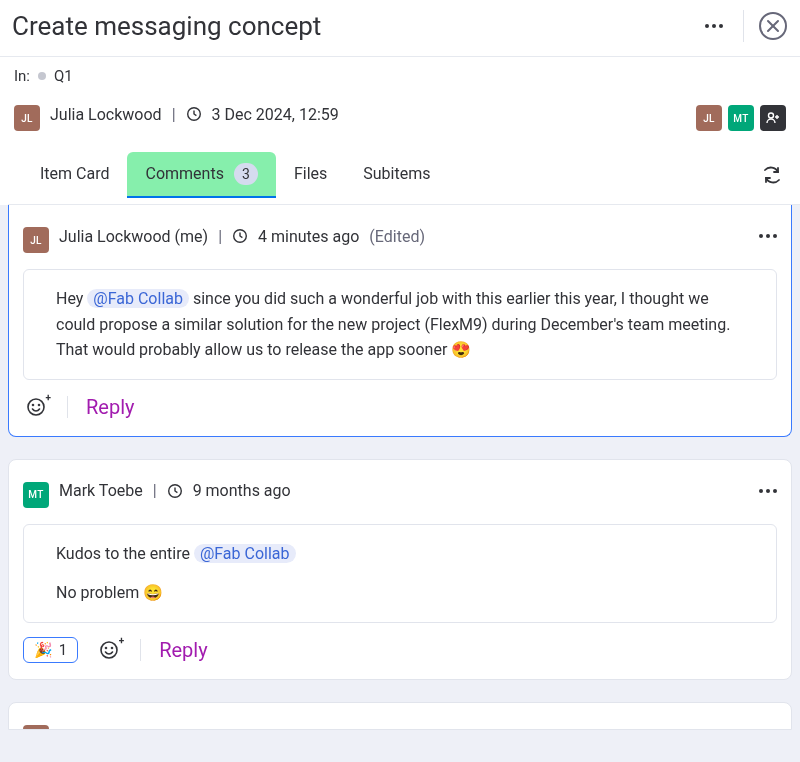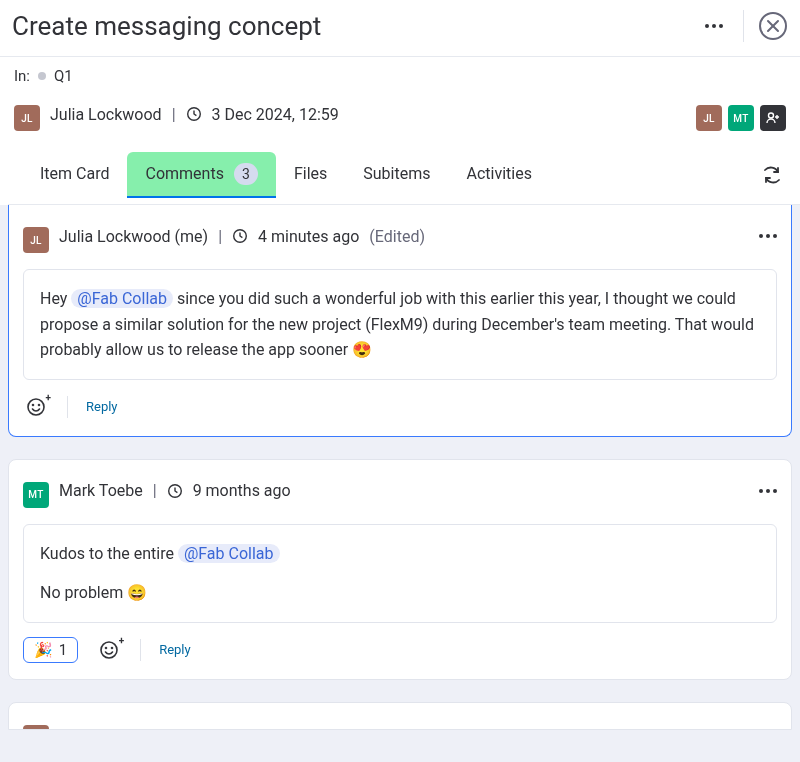--- a/index.html
+++ b/index.html
@@ -152,21 +152,21 @@
     display: flex; align-items: center; gap: 10px;
     margin-bottom: 16px;
   }
   .comment-author { font-size: 16px; }
   .comment-time { font-size: 16px; color:#323338; }
   .edited { color:#676879; font-size:16px; }
   .comment-more { margin-left: auto; cursor:pointer; }
   .comment-body {
     border: 1px solid #e1e4ec;
     border-radius: 6px;
-    padding: 16px 16px;
+    padding: 16px 32px;
     font-size: 16px;
     line-height: 1.6;
     color:#323338;
   }
   .mention {
     background: #e7ebfa;
     color: #3a66d6;
     border-radius: 10px;
     padding: 0 6px;
   }
@@ -182,21 +182,21 @@
     display: inline-flex; align-items: center; justify-content: center;
     cursor: pointer;
     color:#323338;
     position: relative;
   }
   .react-btn .plus-mini {
     position: absolute; top: -2px; right: -2px;
     font-size: 10px; font-weight: 700;
   }
   .vsep-short { width:1px; height:22px; background:#e0e3ea; }
-  .reply-link { font-size:13px; color:#0369a1; cursor:pointer; }
+  .reply-link { font-size:20px; color:#a21caf; cursor:pointer; }
   .reaction-chip {
     display: inline-flex; align-items: center; gap: 6px;
     border: 1px solid #3a7afe;
     background: #fff;
     padding: 3px 10px;
     border-radius: 6px;
     font-size: 15px;
     cursor: pointer;
   }
 
@@ -276,23 +276,20 @@
     <div class="tab active">
       <span>Comments</span>
       <span class="badge">3</span>
     </div>
     <div class="tab">
       <span>Files</span>
     </div>
     <div class="tab">
       <span>Subitems</span>
     </div>
-    <div class="tab">
-      <span>Activities</span>
-    </div>
     <div class="tabs-spacer"></div>
     <div class="refresh-btn">
       <svg width="22" height="22" viewBox="0 0 22 22" fill="none" stroke="#323338" stroke-width="1.8" stroke-linecap="round">
         <path d="M4 6a8 8 0 0 1 13 2"></path>
           <path d="M18 16a8 8 0 0 1-13-2"></path>
         <path d="M17 4v4h-4"></path>
           <path d="M5 18v-4h4"></path>
       </svg>
     </div>
   </div>

